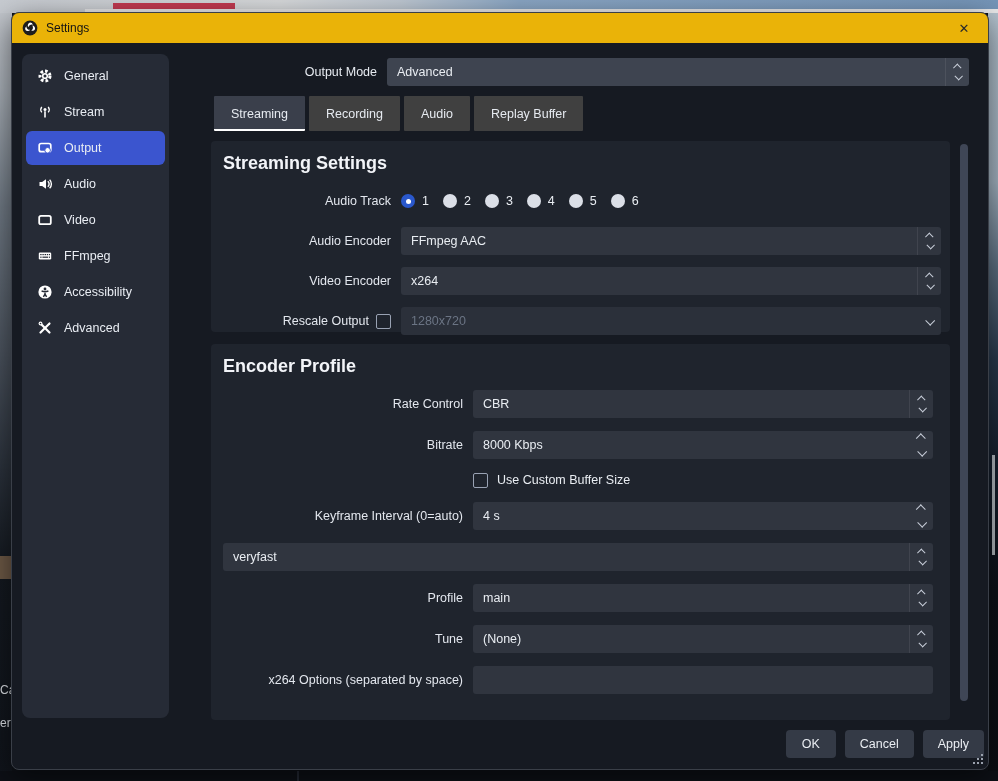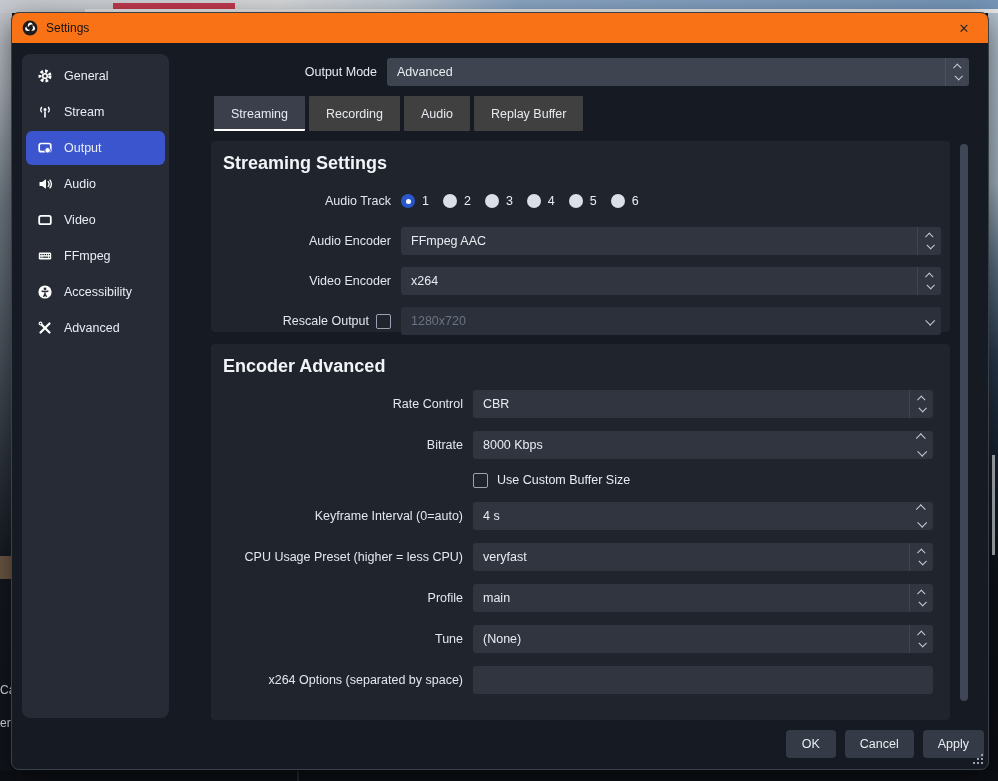--- a/index.html
+++ b/index.html
@@ -19,21 +19,21 @@
   .bg-left-thumb { position:absolute; left:0; top:556px; width:12px; height:23px; background:#6d5946; }
   .bg-frag { position:absolute; left:0; color:#dfe3e8; font-size:12px; width:12px; overflow:hidden; white-space:nowrap; }
   .bg-bottom { position:absolute; left:0; top:771px; width:998px; height:10px; background:#0d1016; }
   .bg-bottom-line { position:absolute; left:297px; top:771px; width:2px; height:10px; background:#232833; }
 
   
   .dialog { position:absolute; left:11px; top:12px; width:978px; height:758px;
     background:#161a22; border-radius:8px; overflow:hidden;
     box-shadow:0 8px 30px rgba(0,0,0,.55); border:1px solid #3a3f48; }
 
-  .titlebar { position:absolute; left:0; top:0; width:100%; height:30px; background:#f97316;
+  .titlebar { position:absolute; left:0; top:0; width:100%; height:30px; background:#eab308;
     display:flex; align-items:center; padding:0 10px; }
   .titlebar .title { color:#141414; font-size:12px; margin-left:8px; }
   .titlebar .close { margin-left:auto; width:28px; height:24px; display:flex; align-items:center;
     justify-content:center; color:#2b2b2b; font-size:13px; cursor:default; }
 
   
   .sidebar { position:absolute; left:10px; top:41px; width:147px; height:664px;
     background:#262b36; border-radius:8px; padding:5px 4px; }
   .side-item { height:34px; margin-bottom:2px; border-radius:6px; display:flex; align-items:center;
     padding:0 11px; color:#e9edf3; font-size:12.5px; gap:11px; }
@@ -302,21 +302,21 @@
       <div class="ctl combo disabled">
         <span>1280x720</span>
         <span class="spin">
             <i class="chv down big"></i>
           </span>
       </div>
     </div>
   </div>
 
   <div class="panel p2">
-    <div class="panel-title">Encoder Advanced</div>
+    <div class="panel-title">Encoder Profile</div>
 
     <div class="row">
       <div class="lblcell">
           <span>Rate Control</span>
         </div>
       <div class="ctl combo">
         <span>CBR</span>
         <span class="spin divided">
             <i class="chv up"></i>
             <i class="chv down"></i>
@@ -349,23 +349,20 @@
       <div class="ctl combo">
         <span>4 s</span>
         <span class="spin wide">
             <i class="chv up big"></i>
             <i class="chv down big"></i>
           </span>
       </div>
     </div>
 
     <div class="row">
-      <div class="lblcell">
-          <span>CPU Usage Preset (higher = less CPU)</span>
-        </div>
       <div class="ctl combo">
         <span>veryfast</span>
         <span class="spin divided">
             <i class="chv up"></i>
             <i class="chv down"></i>
           </span>
       </div>
     </div>
 
     <div class="row">

